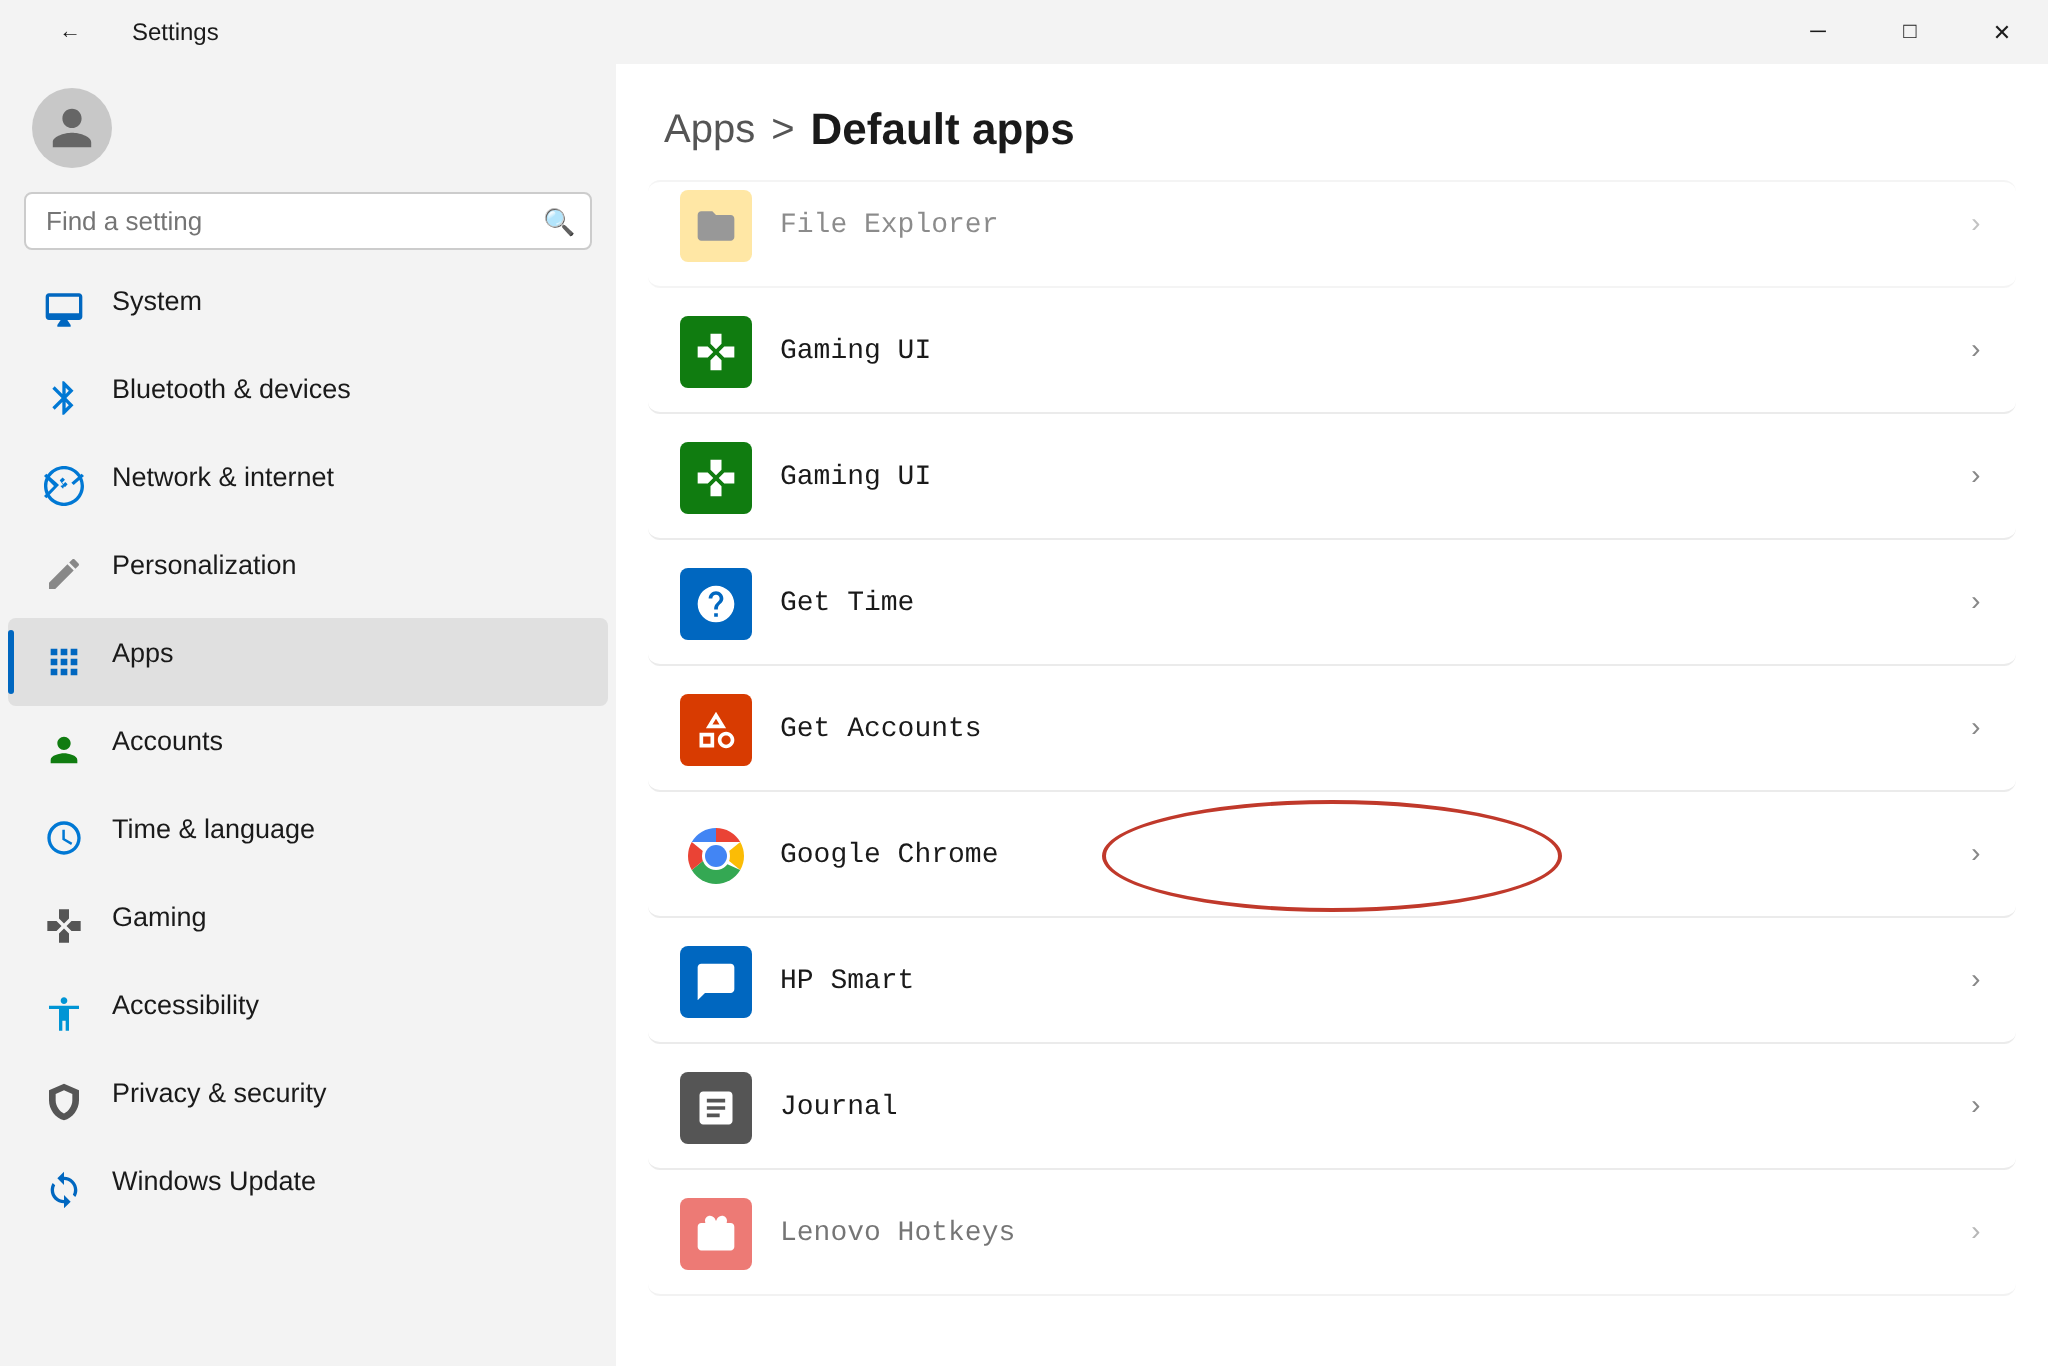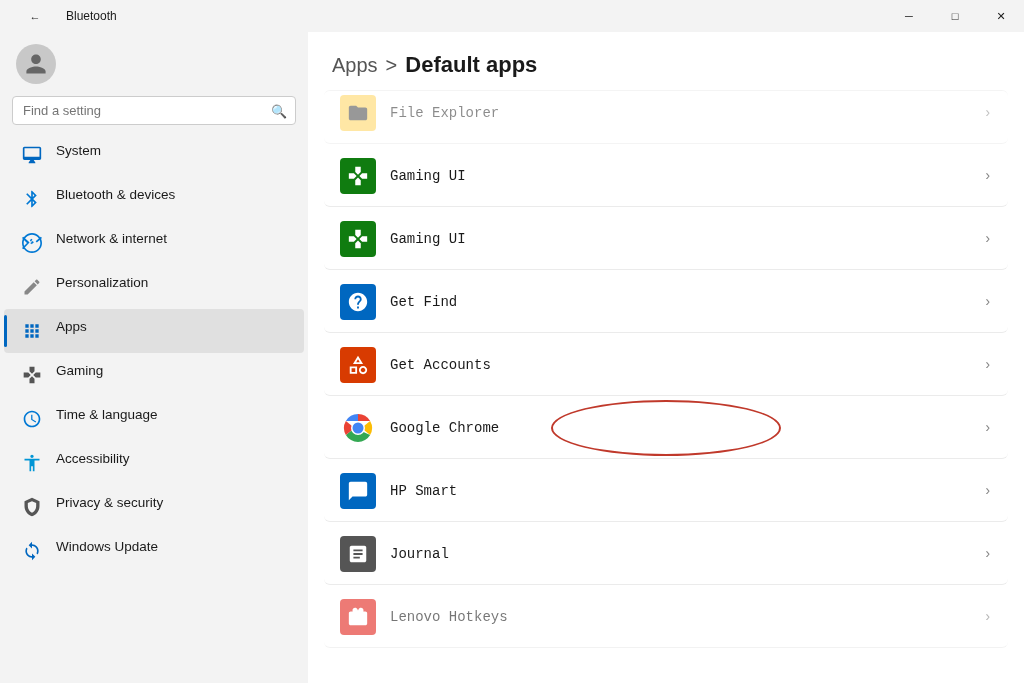--- a/index.html
+++ b/index.html
@@ -229,21 +229,21 @@
       border-top: 1px solid #ebebeb;
       opacity: 0.5;
     }
   </style>
 </head>
 <body>
 
 <div class="titlebar">
   <div class="titlebar-left">
     <button class="titlebar-btn">←</button>
-    <span class="titlebar-title">Bluetooth</span>
+    <span class="titlebar-title">Settings</span>
   </div>
   <div class="titlebar-controls">
     <button class="titlebar-btn">─</button>
     <button class="titlebar-btn">□</button>
     <button class="titlebar-btn close">✕</button>
   </div>
 </div>
 
 <div class="main-layout">
 
@@ -297,34 +297,42 @@
         </div>
         <div class="nav-item active">
           <div class="nav-icon" style="color: rgb(0, 103, 192);">
             <svg width="20" height="20" viewBox="0 0 24 24" fill="currentColor">
               <path d="M4 8h4V4H4v4zm6 12h4v-4h-4v4zm-6 0h4v-4H4v4zm0-6h4v-4H4v4zm6 0h4v-4h-4v4zm6-10v4h4V4h-4zm-6 4h4V4h-4v4zm6 6h4v-4h-4v4zm0 6h4v-4h-4v4z"></path>
             </svg>
           </div>
           <span>Apps</span>
         </div>
         <div class="nav-item">
+          <div class="nav-icon" style="color: rgb(16, 124, 16);">
+            <svg width="20" height="20" viewBox="0 0 24 24" fill="currentColor">
+              <path d="M12 12c2.21 0 4-1.79 4-4s-1.79-4-4-4-4 1.79-4 4 1.79 4 4 4zm0 2c-2.67 0-8 1.34-8 4v2h16v-2c0-2.66-5.33-4-8-4z"></path>
+            </svg>
+          </div>
+          <span>Accounts</span>
+        </div>
+        <div class="nav-item">
+          <div class="nav-icon" style="color: rgb(0, 120, 212);">
+            <svg width="20" height="20" viewBox="0 0 24 24" fill="currentColor">
+              <path d="M11.99 2C6.47 2 2 6.48 2 12s4.47 10 9.99 10C17.52 22 22 17.52 22 12S17.52 2 11.99 2zM12 20c-4.42 0-8-3.58-8-8s3.58-8 8-8 8 3.58 8 8-3.58 8-8 8zm.5-13H11v6l5.25 3.15.75-1.23-4.5-2.67V7z"></path>
+            </svg>
+          </div>
+          <span>Time &amp; language</span>
+        </div>
+        <div class="nav-item">
           <div class="nav-icon" style="color: rgb(85, 85, 85);">
             <svg width="20" height="20" viewBox="0 0 24 24" fill="currentColor">
               <path d="M15 7.5V2H9v5.5l3 3 3-3zM7.5 9H2v6h5.5l3-3-3-3zM9 16.5V22h6v-5.5l-3-3-3 3zM16.5 9l-3 3 3 3H22V9h-5.5z"></path>
             </svg>
           </div>
           <span>Gaming</span>
-        </div>
-        <div class="nav-item">
-          <div class="nav-icon" style="color: rgb(0, 120, 212);">
-            <svg width="20" height="20" viewBox="0 0 24 24" fill="currentColor">
-              <path d="M11.99 2C6.47 2 2 6.48 2 12s4.47 10 9.99 10C17.52 22 22 17.52 22 12S17.52 2 11.99 2zM12 20c-4.42 0-8-3.58-8-8s3.58-8 8-8 8 3.58 8 8-3.58 8-8 8zm.5-13H11v6l5.25 3.15.75-1.23-4.5-2.67V7z"></path>
-            </svg>
-          </div>
-          <span>Time &amp; language</span>
         </div>
         <div class="nav-item">
           <div class="nav-icon" style="color: rgb(0, 149, 213);">
             <svg width="20" height="20" viewBox="0 0 24 24" fill="currentColor">
               <path d="M12 2c1.1 0 2 .9 2 2s-.9 2-2 2-2-.9-2-2 .9-2 2-2zm9 7h-6v13h-2v-6h-2v6H9V9H3V7h18v2z"></path>
             </svg>
           </div>
           <span>Accessibility</span>
         </div>
         <div class="nav-item">
@@ -391,21 +399,21 @@
     <span class="chevron-right">›</span>
 
   </div>
         <div class="app-item">
     <div class="app-item-left">
       <div class="app-icon" style="background:#0067c0;">
               <svg width="22" height="22" viewBox="0 0 24 24" fill="white">
                 <path d="M12 2C6.48 2 2 6.48 2 12s4.48 10 10 10 10-4.48 10-10S17.52 2 12 2zm1 17h-2v-2h2v2zm2.07-7.75l-.9.92C13.45 12.9 13 13.5 13 15h-2v-.5c0-1.1.45-2.1 1.17-2.83l1.24-1.26c.37-.36.59-.86.59-1.41 0-1.1-.9-2-2-2s-2 .9-2 2H8c0-2.21 1.79-4 4-4s4 1.79 4 4c0 .88-.36 1.68-.93 2.25z"></path>
               </svg>
             </div>
-      <span class="app-name">Get Find</span>
+      <span class="app-name">Get Time</span>
     </div>
     <span class="chevron-right">›</span>
 
   </div>
         <div class="app-item">
     <div class="app-item-left">
       <div class="app-icon" style="background:#d83b01;">
               <svg width="22" height="22" viewBox="0 0 24 24" fill="white">
                 <path d="M12 2l-5.5 9h11L12 2zm0 3.84L13.93 9h-3.87L12 5.84zM17.5 13c-2.49 0-4.5 2.01-4.5 4.5S15.01 22 17.5 22s4.5-2.01 4.5-4.5S19.99 13 17.5 13zm0 7c-1.38 0-2.5-1.12-2.5-2.5s1.12-2.5 2.5-2.5 2.5 1.12 2.5 2.5S18.88 20 17.5 20zM3 21.5h8v-8H3v8zm2-6h4v4H5v-4z"></path>
               </svg>

